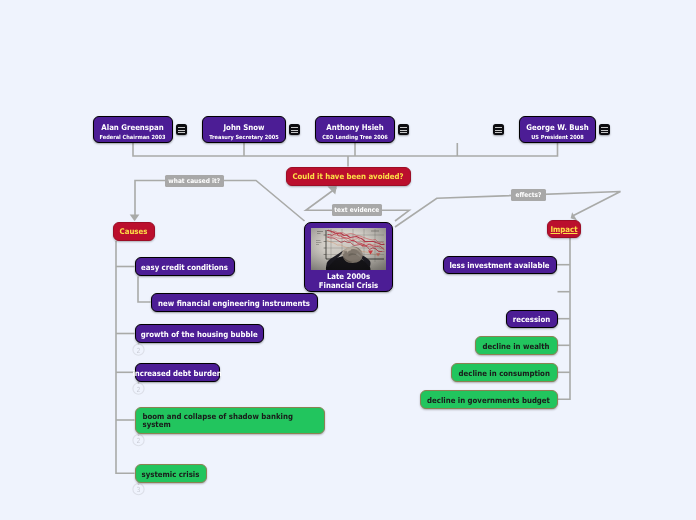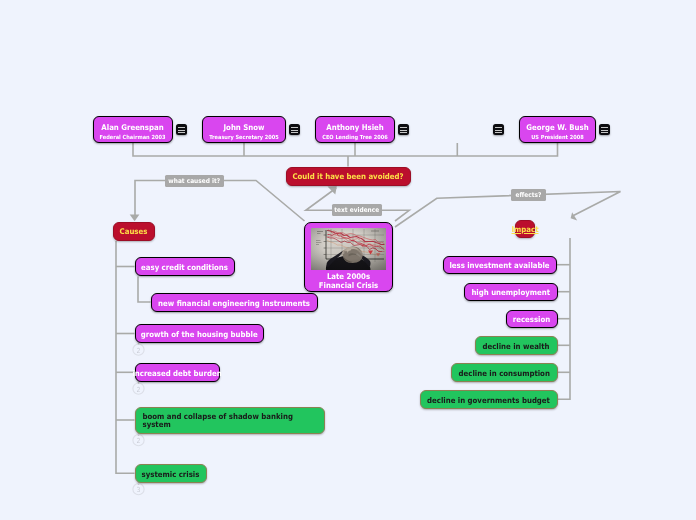--- a/index.html
+++ b/index.html
@@ -6,21 +6,21 @@
   html,body{margin:0;padding:0;}
   body{width:696px;height:520px;background:#eff3fd;overflow:hidden;
        font-family:"DejaVu Sans","Liberation Sans",sans-serif;
        font-stretch:condensed;
        -webkit-font-smoothing:antialiased;
        text-rendering:geometricPrecision;}
   #canvas{position:relative;width:696px;height:520px;}
   svg.links{position:absolute;left:0;top:0;width:696px;height:520px;}
   .node{position:absolute;box-sizing:border-box;display:flex;flex-direction:column;
         align-items:center;justify-content:center;border-radius:6px;}
-  .dark{background:#d946ef;color:#fff;border:1px solid #000;
+  .dark{background:#4c1d95;color:#fff;border:1px solid #000;
         box-shadow:0 1px 2px rgba(0,0,0,.35);}
   .red{background:#bb0f2d;color:#fde047;border:1px solid #9c0d26;
        box-shadow:0 1px 2px rgba(0,0,0,.28);}
   .yellow{background:#22c55e;color:#1a1a1a;border:1px solid #8a8252;
           box-shadow:0 1px 2px rgba(0,0,0,.28);}
 
   .person{justify-content:flex-start;padding-top:7.2px;}
   .person .pname{font-size:7.75px;font-weight:bold;line-height:8px;white-space:nowrap;}
   .person .prole{font-size:5.6px;font-weight:bold;line-height:8px;white-space:nowrap;
                  margin-top:2px;}
@@ -171,21 +171,21 @@
   <div class="edgelabel" style="left:331.5px;top:204px;width:50.5px;height:12px;">
     <span>text evidence</span>
   </div>
   <div class="edgelabel" style="left:511px;top:188.8px;width:35px;height:12px;">
     <span>effects?</span>
   </div>
 
   <div class="node red" style="left:112.5px;top:221.5px;width:42px;height:19px;">
     <span>Causes</span>
   </div>
-  <div class="node red" style="left:515px;top:219.5px;width:20px;height:18.5px;text-decoration:underline;">
+  <div class="node red" style="left:547px;top:219.5px;width:34px;height:18.5px;text-decoration:underline;">
     <span>Impact</span>
   </div>
 
   <div class="node dark central" style="left:304px;top:222px;width:89px;height:70px;">
     <div class="thumb">
       <svg viewBox="0 0 150 84" width="75" height="42" preserveAspectRatio="none">
         <defs>
           <linearGradient id="paperG" x1="0" y1="0" x2="0.8" y2="1">
             <stop offset="0" stop-color="#dcd8d1"></stop>
               <stop offset="0.4" stop-color="#d2cec7"></stop>
@@ -293,23 +293,20 @@
   <div class="node yellow leaf two-line" style="left:134.5px;top:406.5px;width:190px;height:27px;">
     <span>boom and collapse of shadow banking system</span>
     </div>
   <div class="node yellow leaf" style="left:134.5px;top:464px;width:72px;height:18.5px;">
     <span>systemic crisis</span>
     </div>
 
   <div class="node dark leaf" style="left:442.5px;top:255.5px;width:114px;height:18.5px;">
     <span>less investment available</span>
     </div>
-  <div class="node dark leaf" style="left:464px;top:282.5px;width:93.5px;height:18.5px;">
-    <span>high unemployment</span>
-    </div>
   <div class="node dark leaf" style="left:505.5px;top:309.5px;width:52px;height:18.5px;">
     <span>recession</span>
     </div>
   <div class="node yellow leaf" style="left:474.5px;top:336px;width:83px;height:18.5px;">
     <span>decline in wealth</span>
     </div>
   <div class="node yellow leaf" style="left:451px;top:363px;width:106.5px;height:18.5px;">
     <span>decline in consumption</span>
     </div>
   <div class="node yellow leaf" style="left:419.5px;top:390px;width:138px;height:18.5px;">

